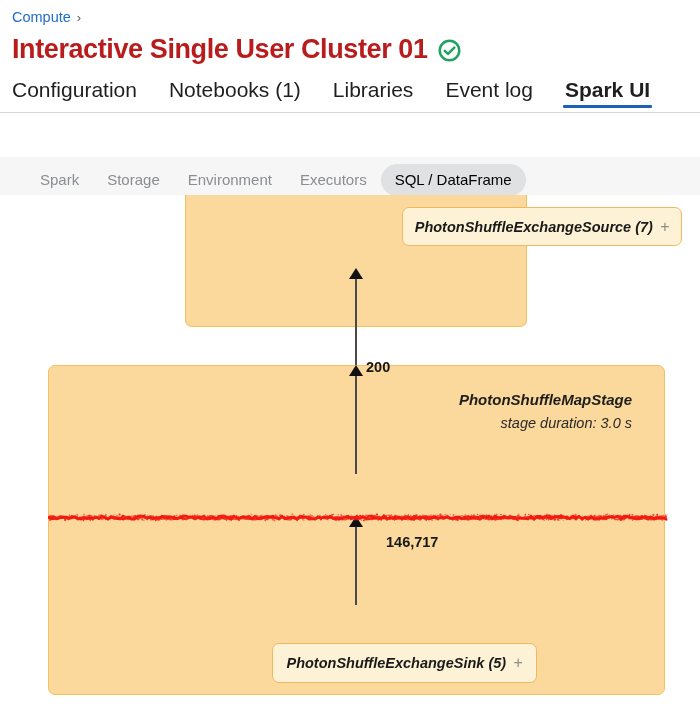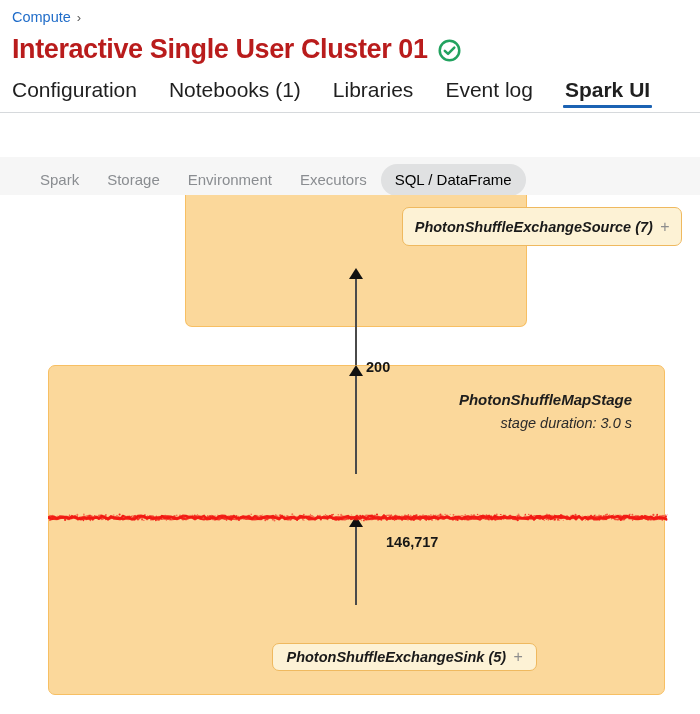--- a/index.html
+++ b/index.html
@@ -221,21 +221,21 @@
   .node-source {
     left: 216px;
     top: 20px;
     width: 280px;
     height: 39px;
   }
   .node-sink {
     left: 223px;
     top: 277px;
     width: 265px;
-    height: 28px;
+    height: 40px;
   }
 
   
   .arrow-line {
     position: absolute;
     width: 2px;
     background: #4a4a4a;
   }
   .arrow-head {
     position: absolute;

